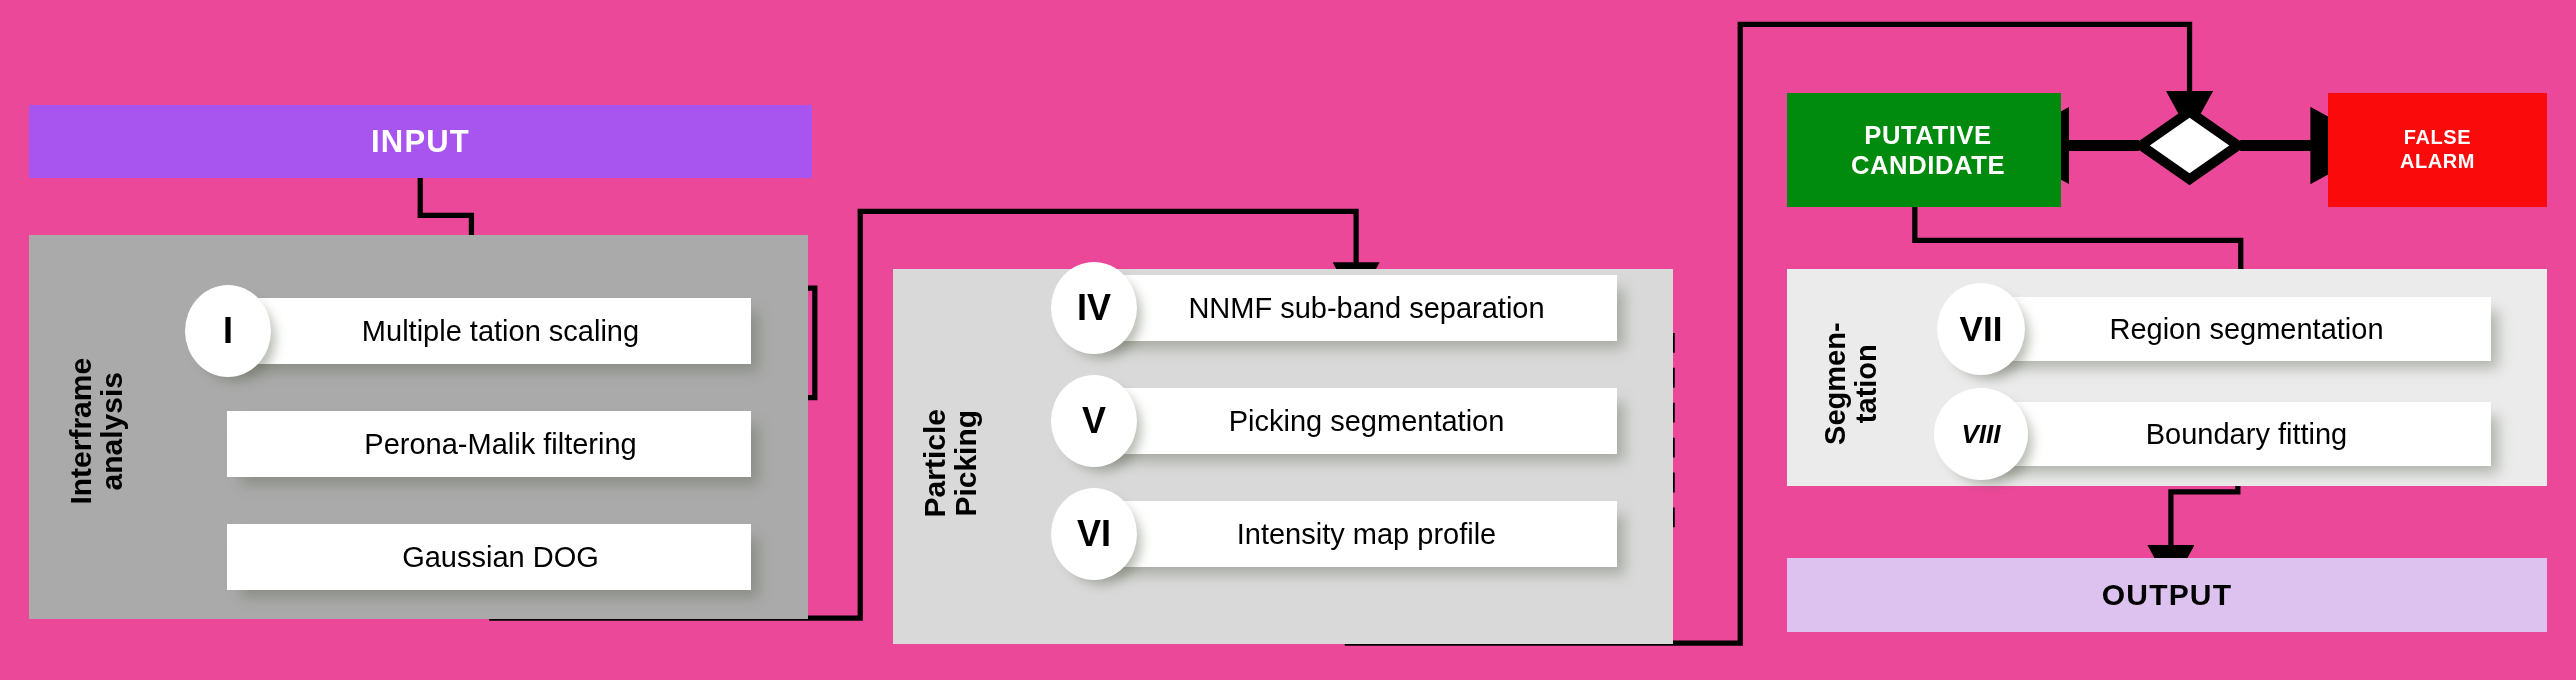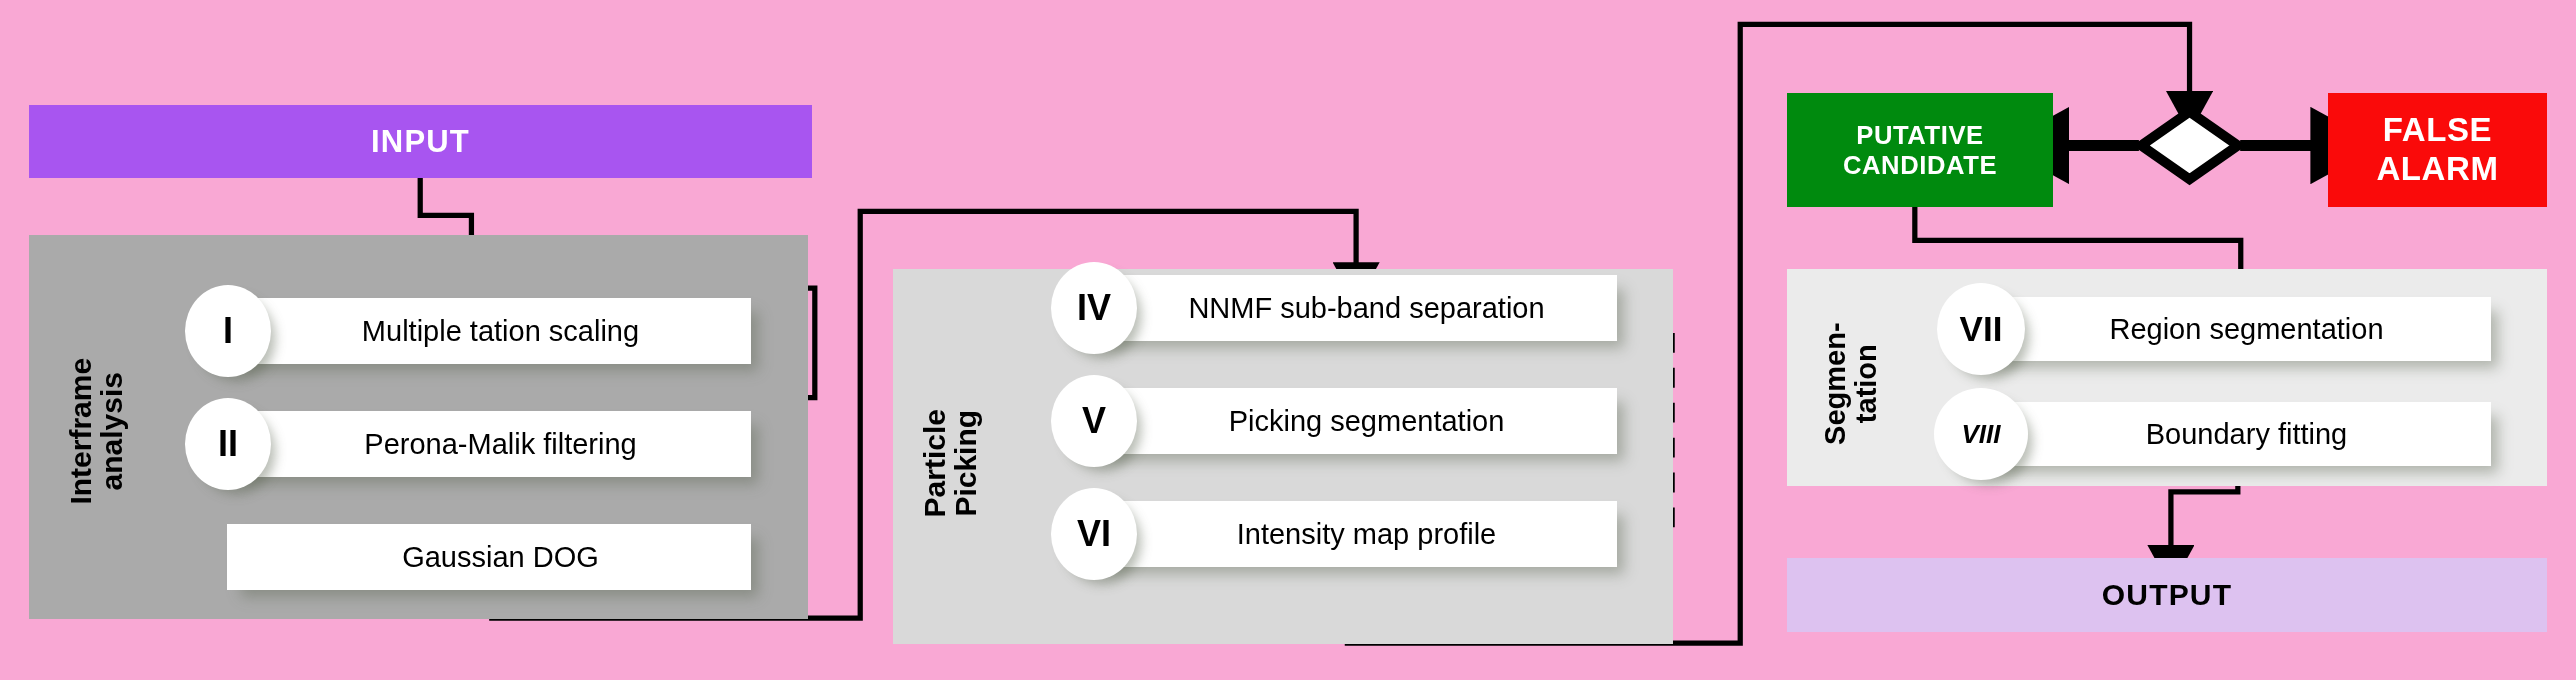--- a/index.html
+++ b/index.html
@@ -1,19 +1,19 @@
 <!DOCTYPE html>
 <html style="font-size:9.3px"><head>
 <meta charset="utf-8">
 <style>
   html,body{margin:0;padding:0;background:#ffffff;}
   #root{
     position:relative;
     width:2576px;height:681px;
-    background:#f9a8d4;
+    background:#ec4899;
     font-family:"Liberation Sans", sans-serif;
     overflow:hidden;
   }
   
   .term{
     position:absolute;
     display:flex;align-items:center;justify-content:center;
     font-weight:bold;
     letter-spacing:1.2px;
   }
@@ -125,23 +125,20 @@
     </div>
     <div class="badge" style="left:-42px;top:-12.8px;width:86px;height:92px;font-size:36px;">
       <span>I</span>
     </div>
   </div>
 
   <div class="step" style="left:227px;top:411px;width:524px;height:66px;">
     <div class="step-box">
       <span class="step-label" style="font-size:29px;">Perona-Malik filtering</span>
     </div>
-    <div class="badge" style="left:-42px;top:-12.8px;width:86px;height:92px;font-size:36px;">
-      <span>II</span>
-    </div>
   </div>
 
   <div class="step" style="left:227px;top:524px;width:524px;height:66px;">
     <div class="step-box">
       <span class="step-label" style="font-size:29px;">Gaussian DOG</span>
     </div>
   </div>
 
   <div class="panel" style="left:893px;top:269px;width:780px;height:375px;background:#d9d9d9;"></div>
   <div class="panel-label" style="left:847px;top:416px;width:175px;font-size:30px;transform:rotate(-90deg);">
@@ -171,27 +168,27 @@
     <div class="step-box">
       <span class="step-label" style="font-size:29px;">Intensity map profile</span>
     </div>
     <div class="badge" style="left:-42px;top:-12.8px;width:86px;height:92px;font-size:36px;">
       <span>VI</span>
     </div>
   </div>
 
   <div class="term" style="left:1787px;top:93px;width:266px;height:114px;
               background:#008a0e;color:#ffffff;font-size:25.6px;
-              white-space:pre-line;line-height:1.18;text-align:center;letter-spacing:0.6px;">
+              white-space:pre-line;line-height:1.18;text-align:center;letter-spacing:0.6px;padding-left:8px;">
     <span>PUTATIVE
 CANDIDATE</span>
   </div>
 
   <div class="term" style="left:2328px;top:93px;width:219px;height:114px;
-              background:#fa0a0a;color:#ffffff;font-size:33px;
+              background:#fa0a0a;color:#ffffff;font-size:20px;
               white-space:pre-line;line-height:1.18;text-align:center;letter-spacing:0.6px;">
     <span>FALSE
 ALARM</span>
   </div>
 
   <div class="panel" style="left:1787px;top:269px;width:760px;height:217px;background:#ebebeb;"></div>
   <div class="panel-label" style="left:1748px;top:338px;width:175px;font-size:29px;transform:rotate(-90deg);">
     <span>Segmen-
 tation</span>
   </div>

